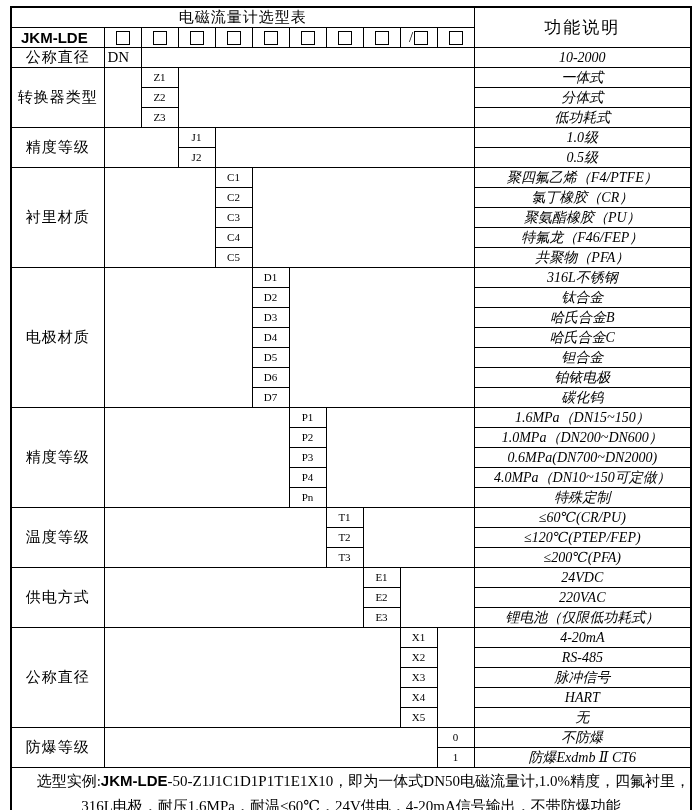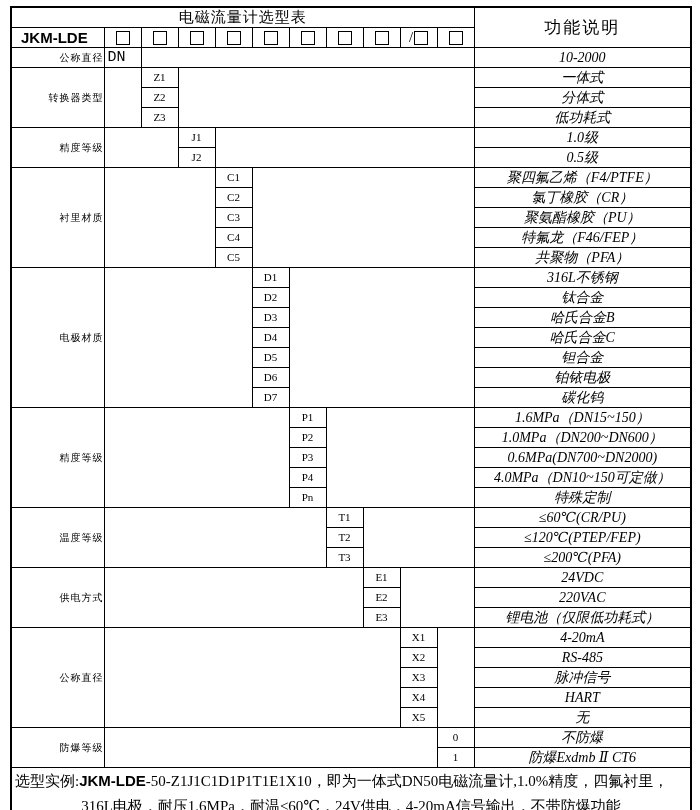--- a/index.html
+++ b/index.html
@@ -4,30 +4,30 @@
 <style>
   html,body{margin:0;padding:0;background:#ffffff;}
   body{width:700px;height:810px;overflow:hidden;color:#000;}
   .sheet{padding:6px 0 0 10px;}
   table{border-collapse:collapse;table-layout:fixed;width:682px;border:2px solid #000;}
   td{border:1px solid #000;height:19px;padding:0;margin:0;
      font-family:"Liberation Serif","DejaVu Serif",serif;font-size:14px;
      text-align:center;vertical-align:middle;white-space:nowrap;overflow:hidden;line-height:19px;}
   .title-cell{font-size:15px;letter-spacing:1px;}
   .fn-header{font-size:17px;letter-spacing:2px;}
-  .cat{font-size:10px;letter-spacing:1px;text-align:right;}
+  .cat{font-size:15px;letter-spacing:1px;}
   .model{font-family:"Liberation Sans","DejaVu Sans",sans-serif;font-weight:bold;
          font-size:15px;text-align:left;padding-left:9px;}
-  .dn{text-align:left;padding-left:3px;font-size:15px;font-family:Liberation Mono, monospace;}
+  .dn{text-align:left;padding-left:3px;font-size:15px;}
   .code{font-size:11px;}
   .val{font-size:14px;font-style:italic;}
   .cb{display:inline-block;width:12px;height:12px;border:1px solid #000;vertical-align:middle;margin-top:-2px;}
   .slash{font-size:15px;margin-right:1px;}
   .footer-cell{height:51px;text-align:left;line-height:25px;font-size:15px;}
-  .footer-cell .ex1{padding-left:3px;}
+  .footer-cell .ex1{padding-left:3px;text-align:right;}
   .footer-cell .ex2{text-align:center;}
   .model-inline{font-family:"Liberation Sans","DejaVu Sans",sans-serif;font-weight:bold;}
 </style>
 </head>
 <body>
 
 <div class="sheet">
 <table>
   <colgroup>
     <col style="width:93px">

